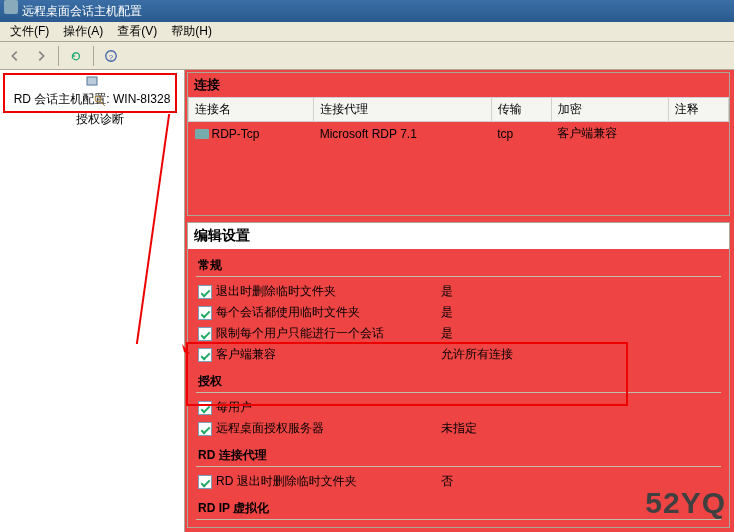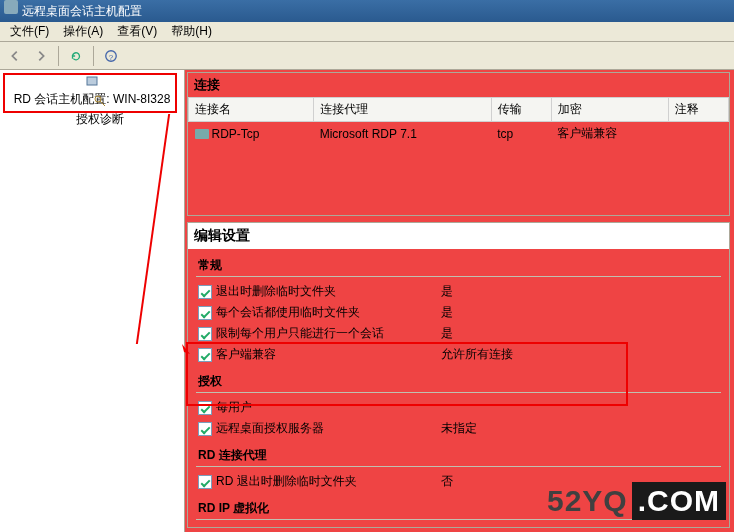--- a/index.html
+++ b/index.html
@@ -193,14 +193,13 @@
 
 <div class="redbox1"></div>
 <div class="redbox2"></div>
 <div class="redline2"></div>
 <svg class="arrow-head" width="16" height="16" viewBox="0 0 16 16">
     <path d="M2 2 L10 12 L4 10 Z" fill="#e00"></path>
   </svg>
 
 <div class="watermark">
   <span class="wm-blue">52YQ</span>
-  <span class="wm-black">.COM</span>
 </div>
 
 </body></html>

